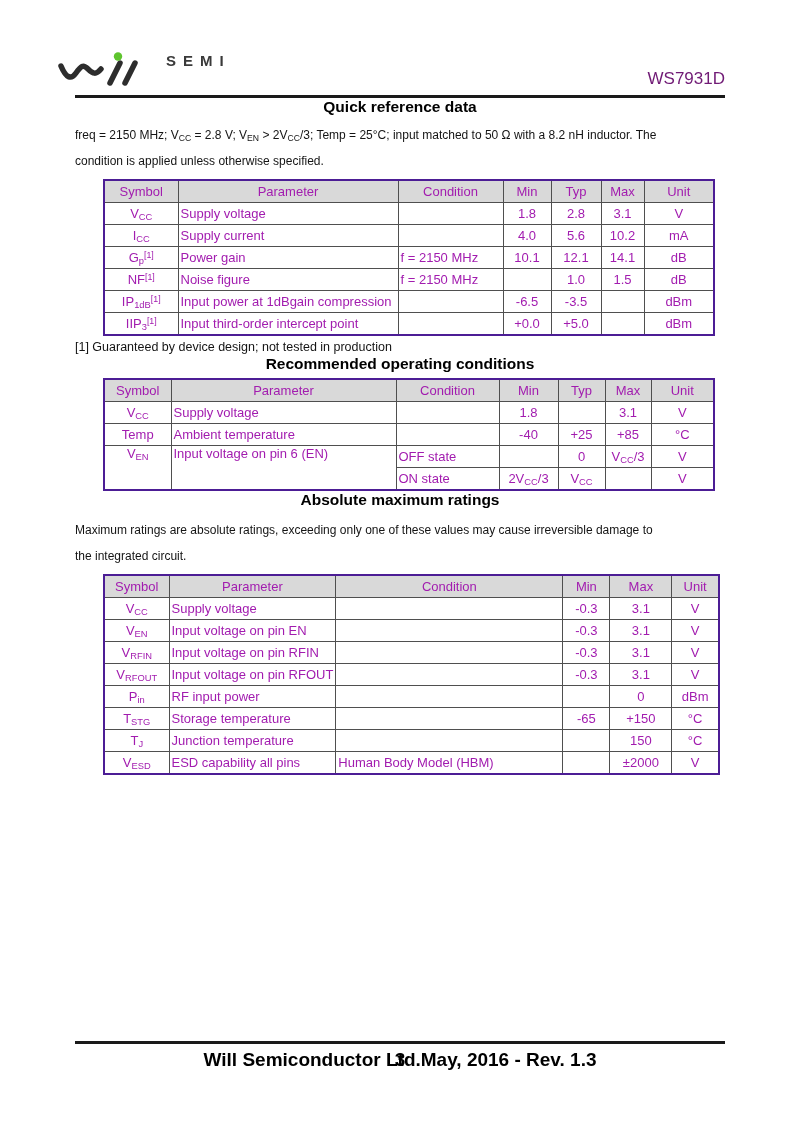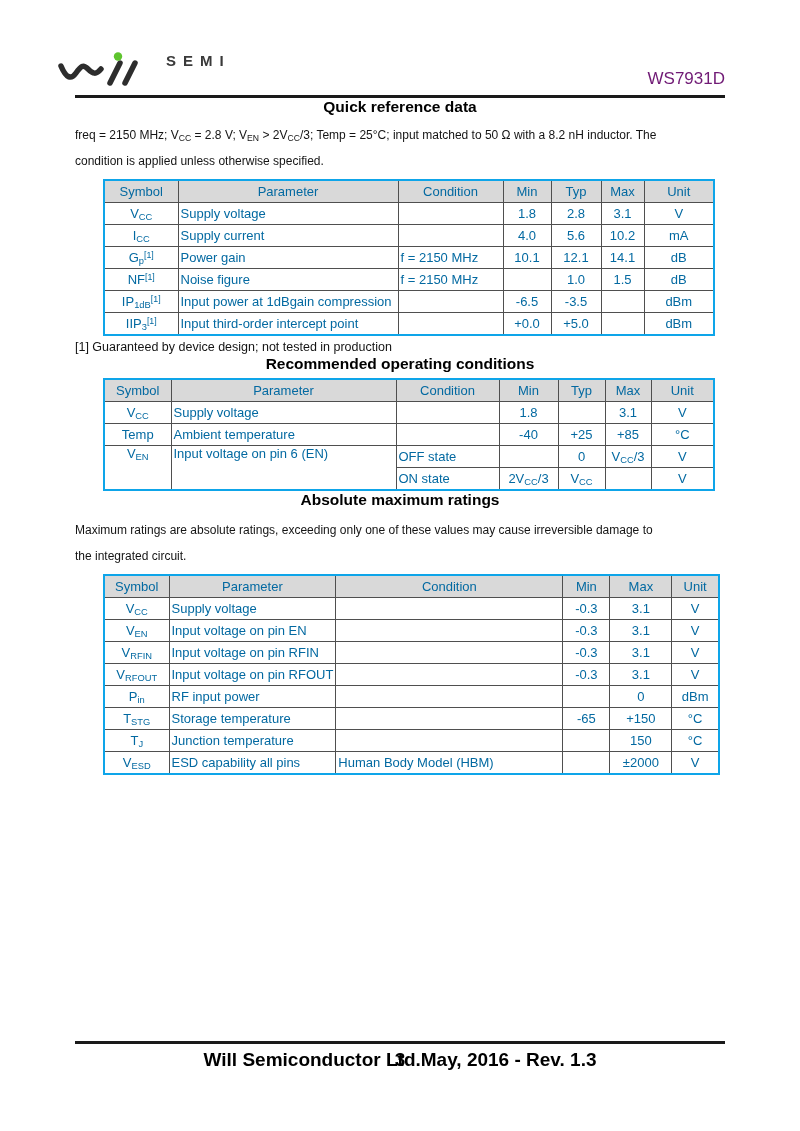--- a/index.html
+++ b/index.html
@@ -25,22 +25,22 @@
     font-size:15.5px;font-weight:bold;margin:0;line-height:18px;color:#000;text-align:center;
   }
   .sec1-heading{margin-top:6px;}
   .sec2-heading{margin-top:24px;}
   .sec3-heading{margin-top:42px;}
   .body-par{margin:6px 0 0 0;font-size:12px;line-height:26px;}
   .sec3-par{margin-top:8px;}
   .body-par .par-line{white-space:nowrap;}
   table.ds{
     border-collapse:collapse;margin:5px 0 0 28px;
-    font-size:13px;color:#0369a1;table-layout:fixed;
-    border:2px solid #0ea5e9;
+    font-size:13px;color:#a21caf;table-layout:fixed;
+    border:2px solid #4c1d95;
   }
   .t2{margin-top:11px;}
   .t3{margin-top:14px;}
   table.ds th, table.ds td{
     border:1px solid #4f4f4f;height:21px;padding:0 2px;
     overflow:hidden;white-space:nowrap;
   }
   table.ds th{
     background:var(--hdr-bg,#d9d9d9);font-weight:normal;text-align:center;
   }

